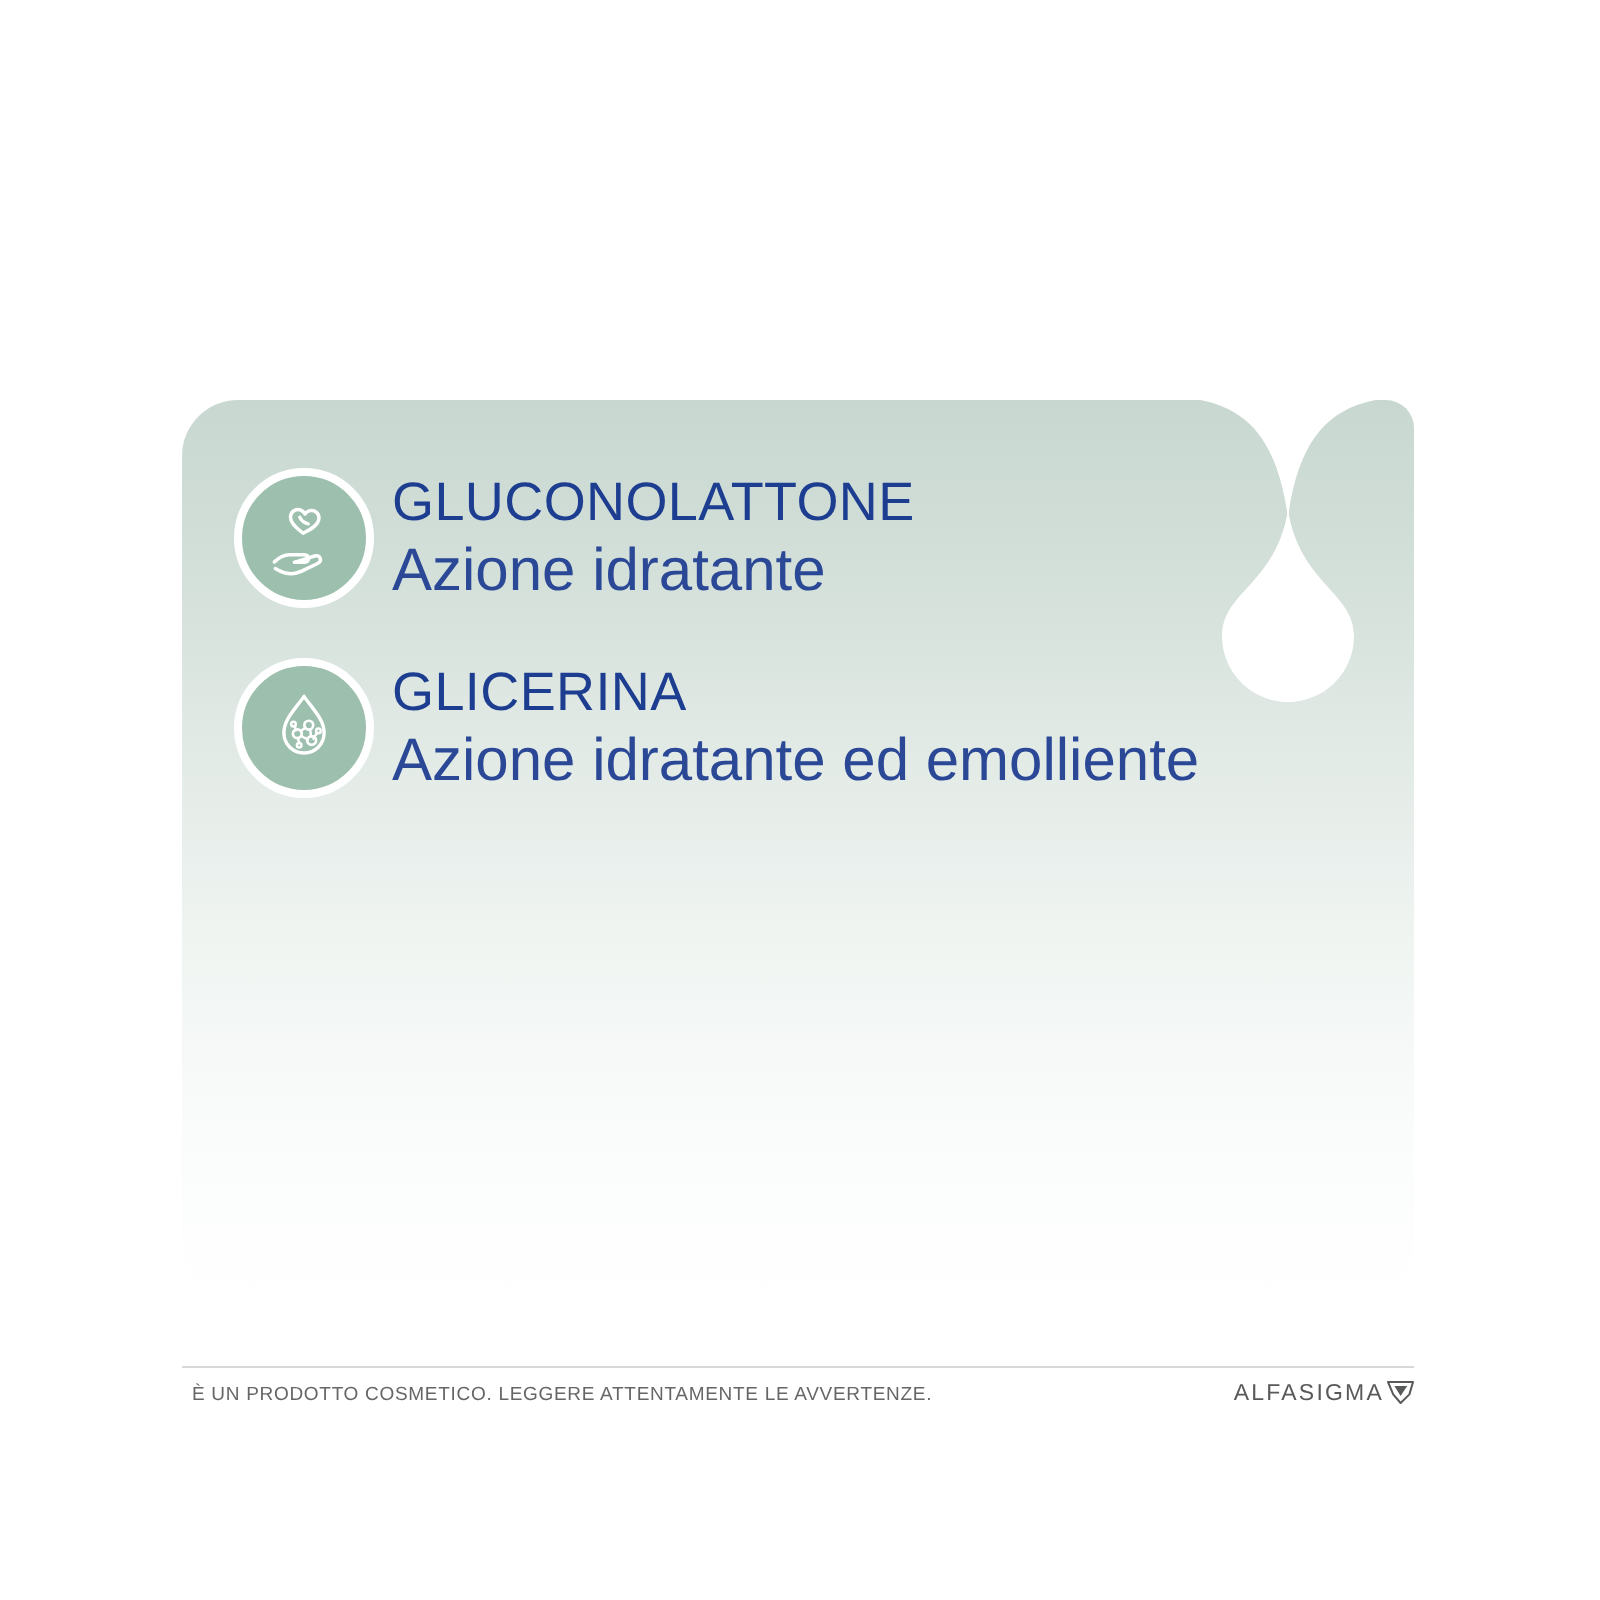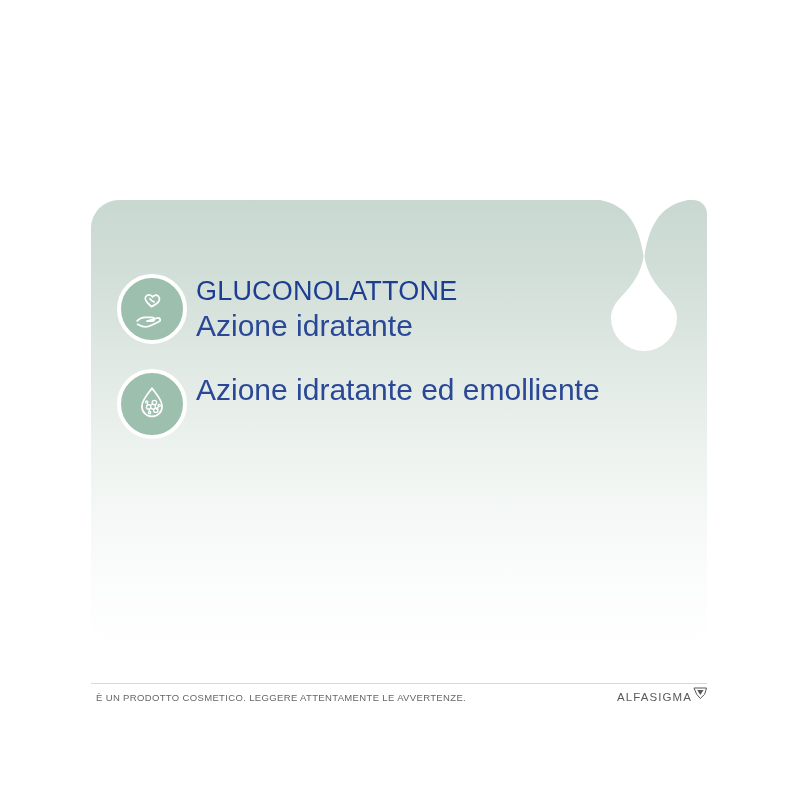--- a/index.html
+++ b/index.html
@@ -33,21 +33,21 @@
   .drop-cutout {
     position: absolute;
     left: 502px;
     top: -1px;
     width: 102px;
     height: 158px;
     pointer-events: none;
   }
 
   
-  .item { position: absolute; left: 26px; width: 566px; height: 86px; margin-top: 40px; }
+  .item { position: absolute; left: 26px; width: 566px; height: 86px; }
   .item-1 { top: 34px; }
   .item-2 { top: 129px; }
   .item-3 { top: 224px; }
 
   .item-icon {
     position: absolute;
     left: 0; top: 0;
     width: 70px; height: 70px;
     box-sizing: border-box;
     border-radius: 50%;
@@ -89,21 +89,21 @@
     left: 96px; top: 692px;
     font-size: 9.5px;
     letter-spacing: 0.35px;
     color: #666666;
     white-space: nowrap;
   }
   .brand {
     position: absolute;
     right: 92px; top: 688px;
     display: flex;
-    align-items: flex-start;
+    align-items: flex-end;
   }
   .brand-text {
     font-size: 11.5px;
     letter-spacing: 1.1px;
     color: #58595b;
     font-weight: 400;
     margin-top: 3px;
   }
   .brand-mark { margin-left: 1px; margin-top: -1px; }
 </style>
@@ -146,20 +146,21 @@
           <circle cx="18.5" cy="22" r="1.2" stroke-width="1.3"></circle>
           <path d="M22.3,25.6 L24.8,23.8" stroke-width="1.3"></path>
           <path d="M27.2,24.6 L27.7,28.4" stroke-width="1.3"></path>
           <path d="M22.6,28.3 L25.9,29.9" stroke-width="1.3"></path>
           <path d="M28.9,29.6 L30.8,26.5" stroke-width="1.3"></path>
           <path d="M20.9,29.2 L21.4,31.9" stroke-width="1.3"></path>
           <path d="M19.2,23 L19.8,25.2" stroke-width="1.3"></path>
         </svg>
       </div>
       <div class="item-text">
+        <div class="item-title">GLICERINA</div>
         <div class="item-sub">Azione idratante ed emolliente</div>
       </div>
     </div>
 
 
   </div>
 
   <div class="divider"></div>
 
   <div class="disclaimer">È UN PRODOTTO COSMETICO. LEGGERE ATTENTAMENTE LE AVVERTENZE.</div>

